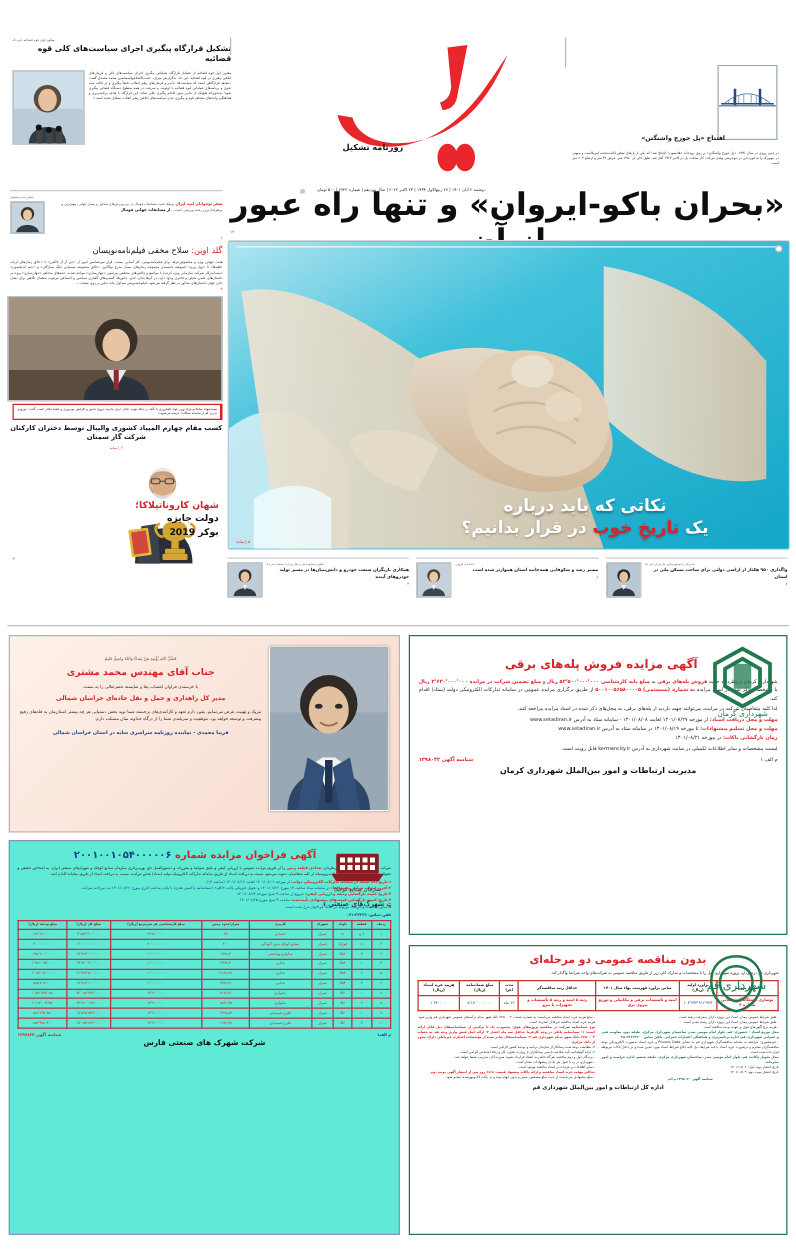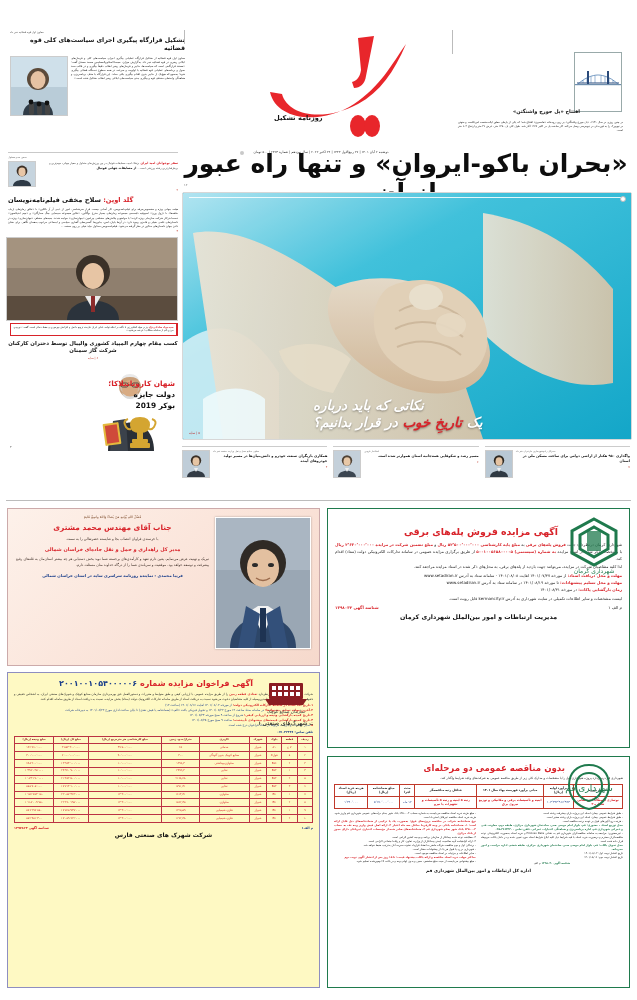--- a/index.html
+++ b/index.html
@@ -43,49 +43,49 @@
   
   .main-head{position:absolute;left:182px;top:150px;width:448px;height:38px;
      font-size:25px;font-weight:bold;color:#0d0d0d;text-align:center;letter-spacing:-.5px;line-height:1.15;}
   .main-head-num{position:absolute;left:184px;top:183px;font-size:3.2px;color:#555;}
 
   
   .hero{position:absolute;left:182px;top:192px;width:448px;height:246px;overflow:hidden;
      border:.6px solid #d7d7d7;border-radius:2px;background:#29b6d8;}
   .hero-shine{position:absolute;left:6px;top:4px;right:6px;height:1px;background:rgba(255,255,255,.85);}
   .hero-dot{position:absolute;right:5px;top:2.5px;width:4px;height:4px;border-radius:50%;background:#fff;border:.5px solid #bbb;}
-  .hero-cap{position:absolute;right:8px;bottom:8px;width:310px;text-align:left;font-style:italic;}
+  .hero-cap{position:absolute;right:8px;bottom:8px;width:310px;text-align:center;}
   .hero-cap .l1{font-size:13.5px;font-weight:bold;color:#fff;line-height:1.25;
       text-shadow:0 1px 2px rgba(0,0,0,.35);}
   .hero-cap .l2{font-size:13.5px;font-weight:bold;color:#fff;line-height:1.25;
       text-shadow:0 1px 2px rgba(0,0,0,.35);}
   .hero-num{position:absolute;left:6px;bottom:4px;font-size:3.2px;color:#b33;}
 
   
   .lcol{position:absolute;left:8px;top:152px;width:170px;}
   .brief{border-top:.6px solid #c9c9c9;padding-top:3px;margin-bottom:4px;}
   .brief-kicker{font-size:2.5px;color:#666;text-align:left;margin-bottom:2px;}
   .brief-row{display:flex;flex-direction:row-reverse;gap:3px;align-items:flex-start;}
   .brief-thumb{width:26px;height:24px;border:.5px solid #ccc;flex:none;background:#8fa3b4;overflow:hidden;position:relative;}
   .brief-txt{flex:1;font-size:3.1px;line-height:1.45;font-weight:bold;color:#111;text-align:right;}
   .brief-txt .sm{font-weight:normal;color:#444;font-size:2.7px;}
   .pagenum{font-size:3px;color:#c0392b;margin-top:1px;}
 
-  .art2-head{font-size:6.6px;font-weight:bold;color:#111;text-align:left;margin:4px 0 3px;}
+  .art2-head{font-size:6.6px;font-weight:normal;color:#111;text-align:right;margin:4px 0 3px;}
   .art2-body{font-size:2.75px;line-height:1.55;text-align:justify;color:#222;}
 
   .photo-block{width:170px;height:82px;border:.5px solid #ccc;margin-top:4px;position:relative;overflow:hidden;background:#6d7f8d;}
   .cap-strip{width:168px;border:.6px solid #d8232a;border-right-width:2.4px;
       padding:2px 2.5px;font-size:2.5px;line-height:1.45;color:#222;text-align:justify;margin-top:1.5px;box-sizing:border-box;}
   .cap-strip b{color:#d8232a;}
   .sport-head{font-size:5.4px;font-weight:bold;color:#111;text-align:center;line-height:1.35;margin-top:4px;}
 
   .booker{width:170px;height:86px;margin-top:5px;position:relative;overflow:hidden;background:#fff;}
   .booker-txt{position:absolute;right:3px;top:14px;width:88px;text-align:right;}
-  .booker-txt .b1{font-size:7.4px;font-weight:bold;color:#d8232a;line-height:1.4;}
+  .booker-txt .b1{font-size:7.4px;font-weight:bold;color:#d8232a;line-height:1.4;margin-top:20px;}
   .booker-txt .b2{font-size:7.4px;font-weight:bold;color:#111;line-height:1.5;}
   .booker-num{position:absolute;left:2px;bottom:2px;font-size:3.1px;color:#555;}
 
   
   .briefrow{position:absolute;left:182px;top:446px;width:448px;height:50px;display:flex;flex-direction:row-reverse;gap:6px;}
   .bitem{flex:1;display:flex;flex-direction:row-reverse;gap:3px;align-items:flex-start;padding-top:3px;
      border-top:.6px solid #ccc;}
   .bitem .th{width:26px;height:26px;border:.5px solid #ccc;flex:none;background:#8c9eae;overflow:hidden;position:relative;}
   .bitem .tx{flex:1;text-align:right;}
   .bitem .k{font-size:2.4px;color:#666;text-align:left;}
@@ -117,33 +117,33 @@
   table.qom td.rd{color:#d8232a;font-weight:bold;}
   .ad-qom .cols{display:flex;flex-direction:row-reverse;gap:5px;margin-top:3px;}
   .ad-qom .cols>div{flex:1;font-size:2.65px;line-height:1.5;text-align:justify;color:#222;}
   .ad-qom .cols b{color:#1f7a4d;}
   .ad-qom .cols .r{color:#d8232a;font-weight:bold;}
   .ad-qom .sign{margin-top:2px;text-align:center;font-size:4.4px;font-weight:bold;color:#111;}
 
   
   .ad-cong{position:absolute;left:7px;top:508px;width:313px;height:158px;
      border:1px solid #caa; background:linear-gradient(135deg,#fdf1ea 0%,#fbe6dc 45%,#f6d9cc 100%);
-     box-sizing:border-box;padding:6px 8px;overflow:hidden;}
+     box-sizing:border-box;padding:16px 8px;overflow:hidden;}
   .ad-cong .photo{position:absolute;right:8px;top:8px;width:94px;height:130px;border:1.6px solid #fff;
      box-shadow:0 0 2px rgba(0,0,0,.3);background:#55606b;overflow:hidden;}
   .ad-cong .txt{margin-right:102px;text-align:right;}
   .ad-cong .bism{font-size:3.4px;color:#7a4a2a;margin-bottom:4px;}
   .ad-cong .name{font-size:7.4px;font-weight:bold;color:#d8232a;margin-bottom:4px;}
   .ad-cong .l{font-size:3.5px;line-height:1.75;color:#3a2a22;}
   .ad-cong .post{font-size:5px;font-weight:bold;color:#d8232a;margin:4px 0;}
   .ad-cong .sig{font-size:4px;font-weight:bold;color:#1b3f8b;margin-top:5px;}
 
   
   .ad-fars{position:absolute;left:7px;top:672px;width:313px;height:316px;
-     border:1px solid #8e8ec0;background:#fef9c3;box-sizing:border-box;padding:4px 6px;}
+     border:1px solid #8e8ec0;background:#5eead4;box-sizing:border-box;padding:4px 6px;}
   .ad-fars .logo{position:absolute;right:6px;top:4px;width:54px;height:52px;}
   .ad-fars h2{margin:2px 60px 4px 0;font-size:8px;font-weight:bold;color:#d8232a;text-align:right;}
   .ad-fars .lead{font-size:3px;line-height:1.55;text-align:justify;color:#222;margin-bottom:2px;}
   .ad-fars .lead b{color:#d8232a;}
   .ad-fars .tel{font-size:3.1px;font-weight:bold;color:#1b3f8b;text-align:right;margin:2px 0;}
   table.fars{width:100%;border-collapse:collapse;font-size:2.85px;margin-top:2px;}
   table.fars th,table.fars td{border:.5px solid #b34;padding:1.6px 1px;text-align:center;color:#d8232a;line-height:1.3;}
   table.fars th{color:#8b1d22;font-weight:bold;font-size:2.7px;}
   .ad-fars .foot{display:flex;justify-content:space-between;align-items:center;margin-top:3px;font-size:3.2px;color:#d8232a;font-weight:bold;}
   .ad-fars .sign{text-align:center;font-size:6px;font-weight:bold;color:#111;margin-top:1px;}

